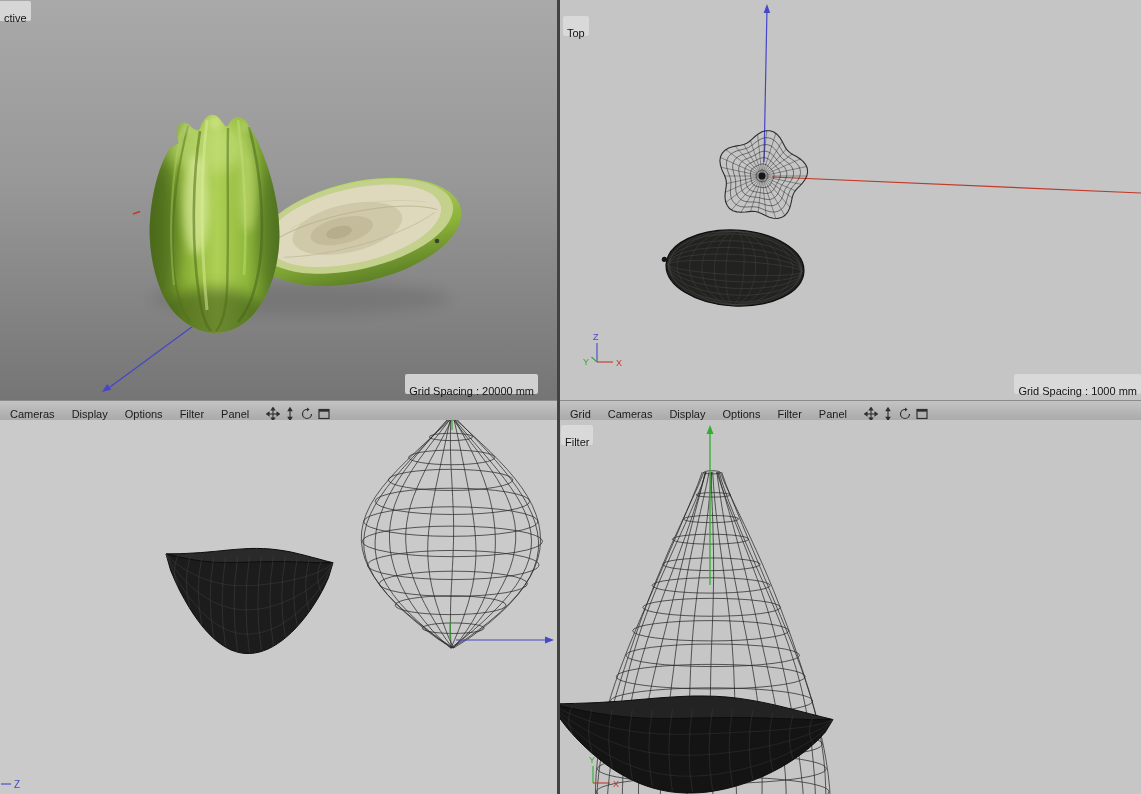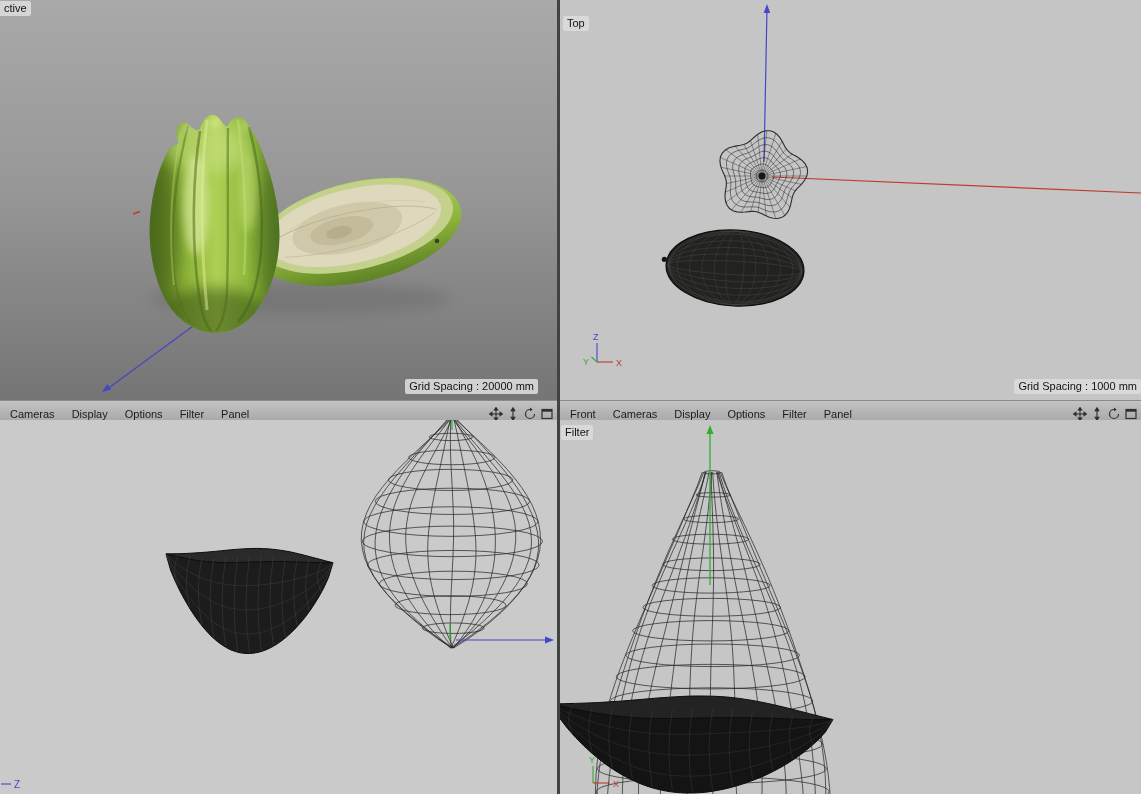--- a/index.html
+++ b/index.html
@@ -8,28 +8,28 @@
   .app{position:relative;width:1141px;height:794px;overflow:hidden;background:#3f3f3f}
   .vp{position:absolute;overflow:hidden}
   .vp-tl{left:0;top:0;width:557px;height:400px;background:linear-gradient(#a9a9a9 0%,#989898 45%,#757575 100%)}
   .vp-tr{left:560px;top:0;width:581px;height:400px;background:#c5c5c5}
   .vp-bl{left:0;top:420px;width:557px;height:374px;background:#cacaca}
   .vp-br{left:560px;top:420px;width:581px;height:374px;background:#c6c6c6}
   .scene{position:absolute;left:0;top:0;display:block}
   .vdiv{position:absolute;left:557px;top:0;width:3px;height:794px;background:#424242}
   .menubar{position:absolute;top:400px;height:28px;background:linear-gradient(#c3c3c3,#a1a1a1);
     border-top:1px solid #8b8b8b;border-bottom:1px solid #686868;
-    display:flex;align-items:center;justify-content:space-between;font-size:11px;color:#1b1b1b}
+    display:flex;align-items:center;font-size:11px;color:#1b1b1b}
   .mb-left{left:0;width:557px}
   .mb-right{left:560px;width:581px}
   .menu-items{display:flex;padding-left:10px;white-space:nowrap}
   .mi{margin-right:17px;cursor:default}
   .menu-icons{display:flex;gap:3px;padding-right:3px;align-items:center}
   .micon{width:14px;height:14px;display:inline-flex}
-  .chip{position:absolute;background:rgba(218,218,218,0.9);color:#121212;font-size:11px;line-height:15px;height:15px;padding:0 4px;border-radius:2px;white-space:nowrap}
+  .chip{position:absolute;background:rgba(218,218,218,0.9);color:#121212;font-size:11px;line-height:15px;height:15px;padding:10px 4px;border-radius:2px;white-space:nowrap}
   .chip-persp-label{top:1px;left:0;border-radius:0 2px 2px 0}
   .chip-top-label{top:16px;left:3px}
   .chip-front-label{top:5px;left:1px}
   .chip-grid-tl{bottom:6px;right:19px}
   .chip-grid-tr{bottom:6px;right:0}
   svg text{font-family:"Liberation Sans",sans-serif}
 </style>
 </head>
 <body>
 
@@ -225,21 +225,21 @@
           <svg width="14" height="14" viewBox="0 0 14 14">
             <rect x="2" y="2.5" width="10" height="9" fill="none" stroke="#2f2f2f" stroke-width="1.2"></rect>
             <rect x="2" y="2.5" width="10" height="2.2" fill="#2f2f2f"></rect>
           </svg>
         </span>
     </div>
   </div>
 
   <div class="menubar mb-right">
     <div class="menu-items">
-      <span class="mi">Front</span>
+      <span class="mi">Grid</span>
       <span class="mi">Cameras</span>
       <span class="mi">Display</span>
       <span class="mi">Options</span>
       <span class="mi">Filter</span>
       <span class="mi">Panel</span>
     </div>
     <div class="menu-icons">
       <span class="micon">
           <svg width="14" height="14" viewBox="0 0 14 14">
             <g stroke="#2f2f2f" stroke-width="1.1" fill="#2f2f2f">

